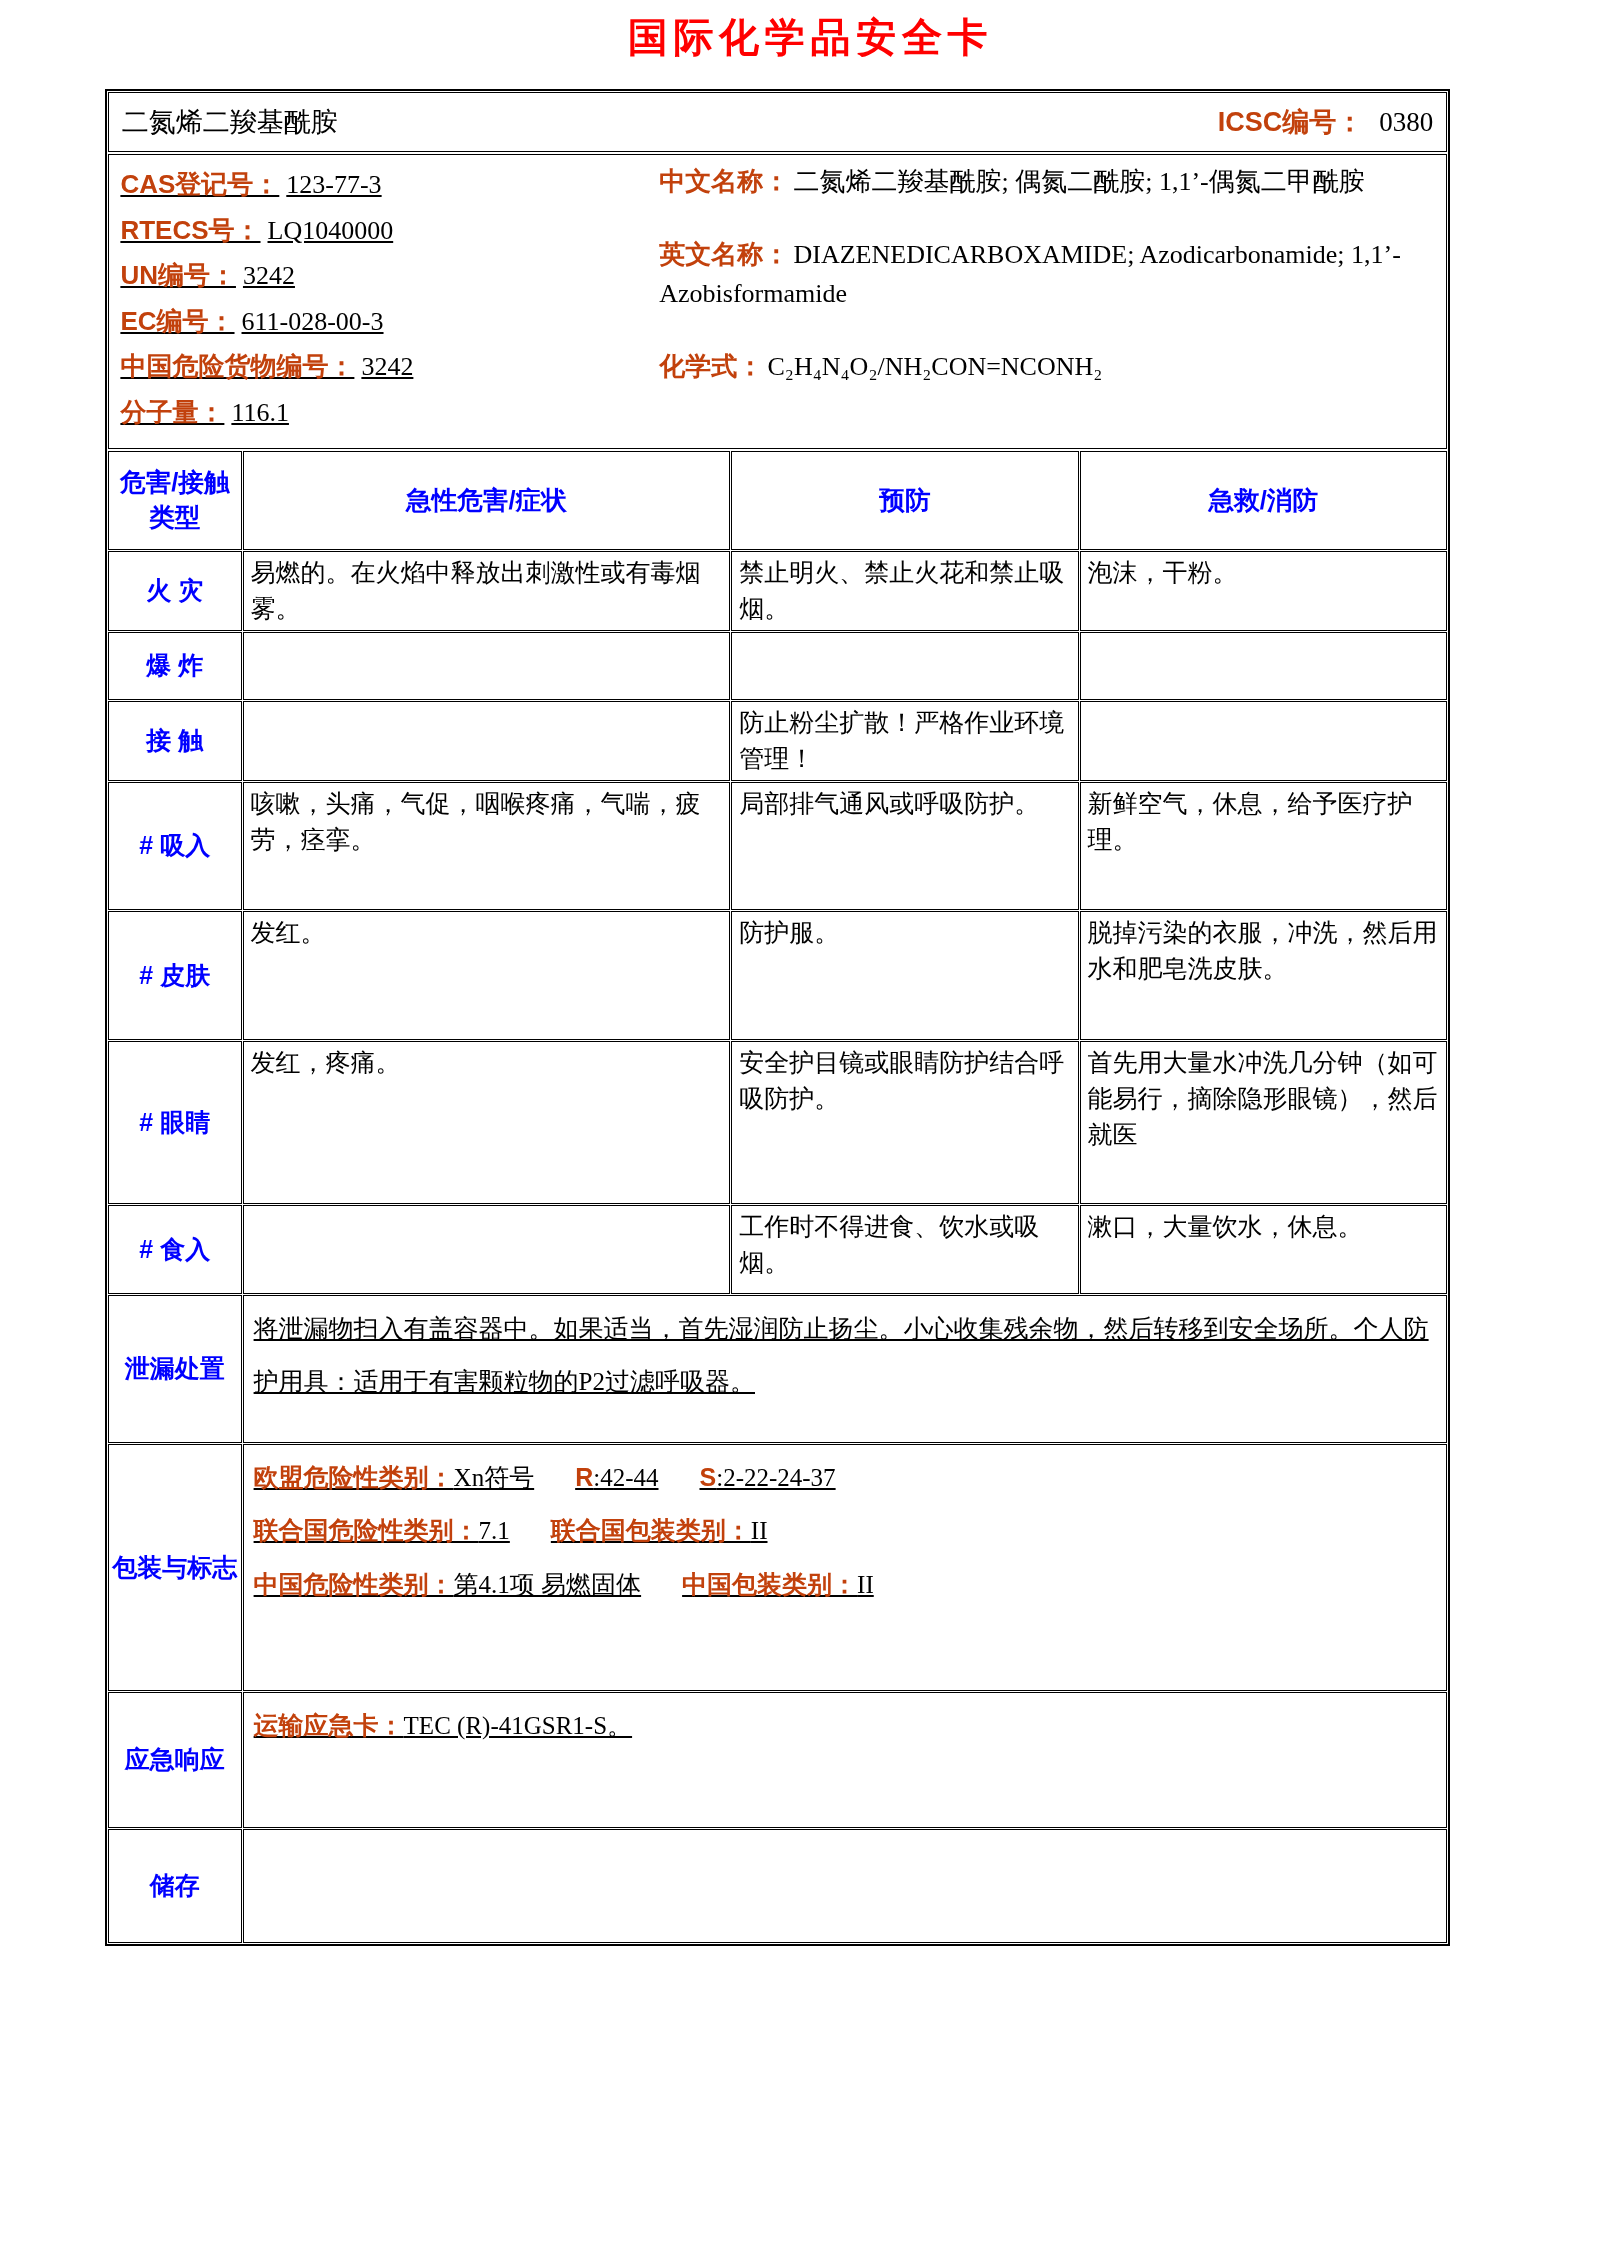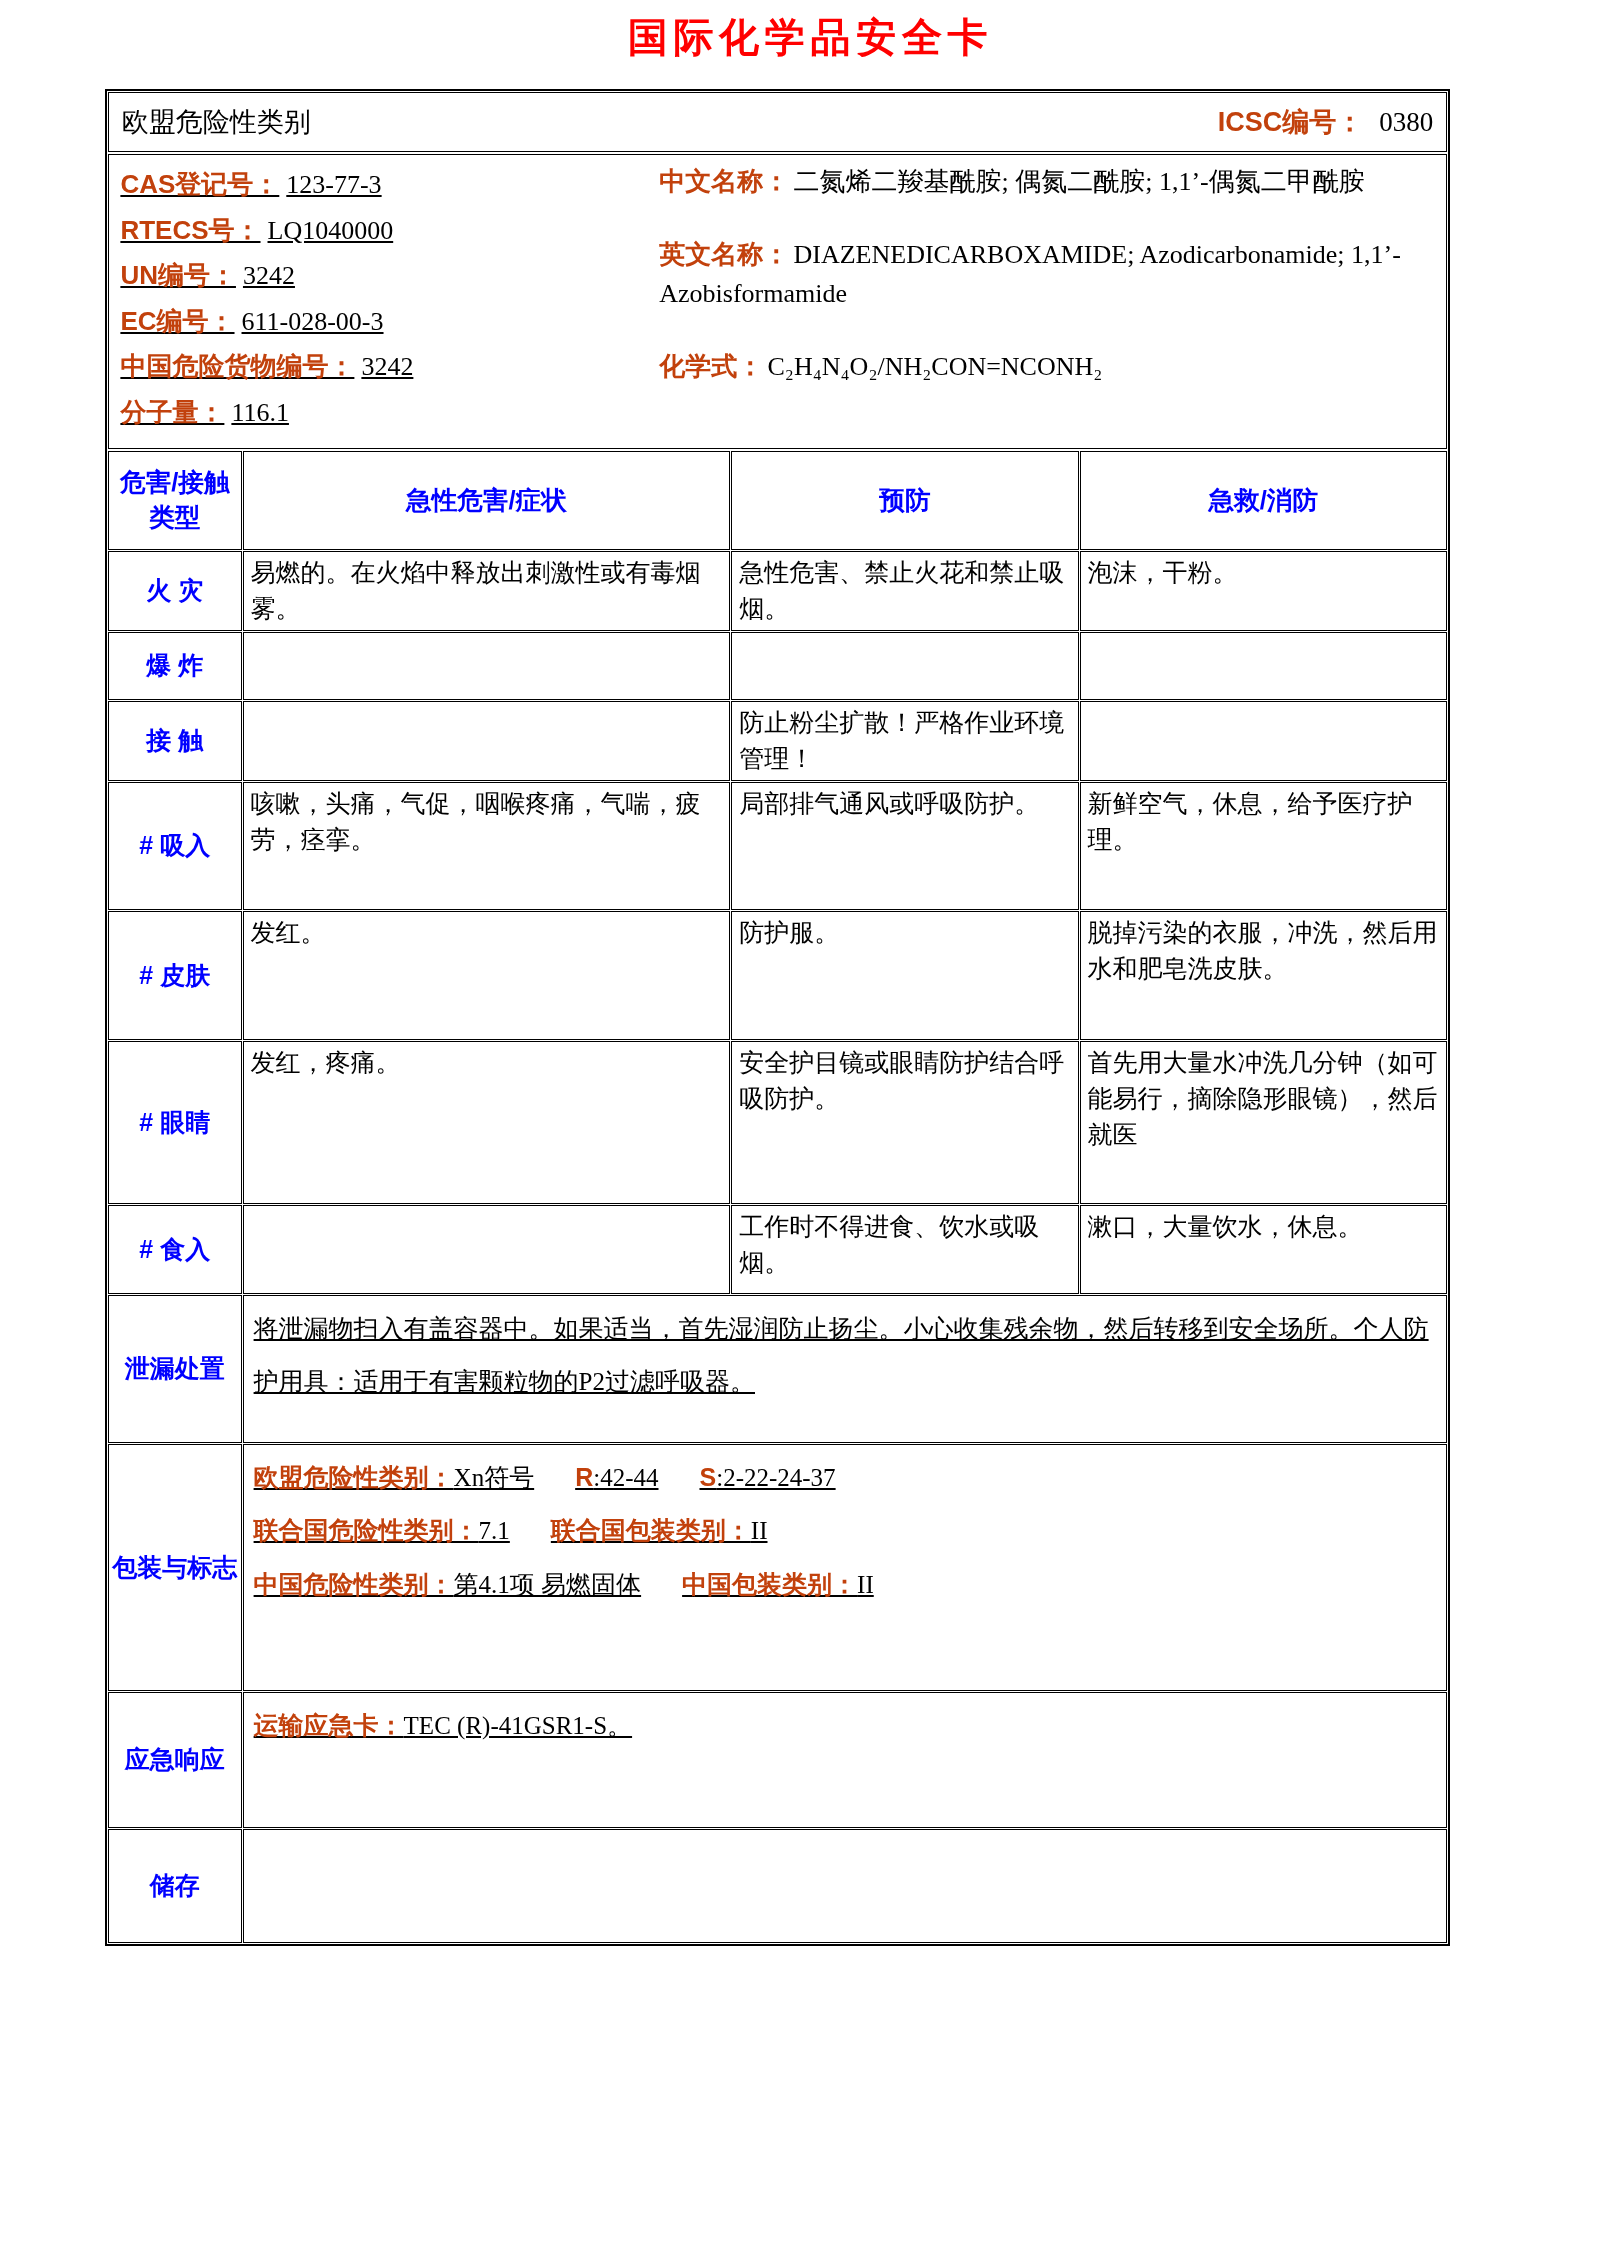--- a/index.html
+++ b/index.html
@@ -128,21 +128,21 @@
 
 <div class="page-title">国际化学品安全卡</div>
 
 <div class="card">
 
   <table>
     <tbody>
         <tr>
       <td class="sec1-cell">
         <div class="sec1-flex">
-          <span class="val">欧盟危险性类别</span>
+          <span class="val">二氮烯二羧基酰胺</span>
           <span class="icsc">
             <span class="lbl">ICSC编号：</span><span class="val">0380</span>
           </span>
         </div>
       </td>
     </tr>
   </tbody>
     </table>
 
   <table>
@@ -198,21 +198,21 @@
         <tr>
       <th>危害/接触类型</th>
       <th>急性危害/症状</th>
       <th>预防</th>
       <th>急救/消防</th>
     </tr>
 
     <tr class="r-fire">
       <td class="rl">火 灾</td>
       <td class="ct">易燃的。在火焰中释放出刺激性或有毒烟雾。</td>
-      <td class="ct">急性危害、禁止火花和禁止吸烟。</td>
+      <td class="ct">禁止明火、禁止火花和禁止吸烟。</td>
       <td class="ct">泡沫，干粉。</td>
     </tr>
     <tr class="r-expl">
       <td class="rl">爆 炸</td>
       <td class="ct"></td>
       <td class="ct"></td>
       <td class="ct"></td>
     </tr>
     <tr class="r-expo">
       <td class="rl">接 触</td>

